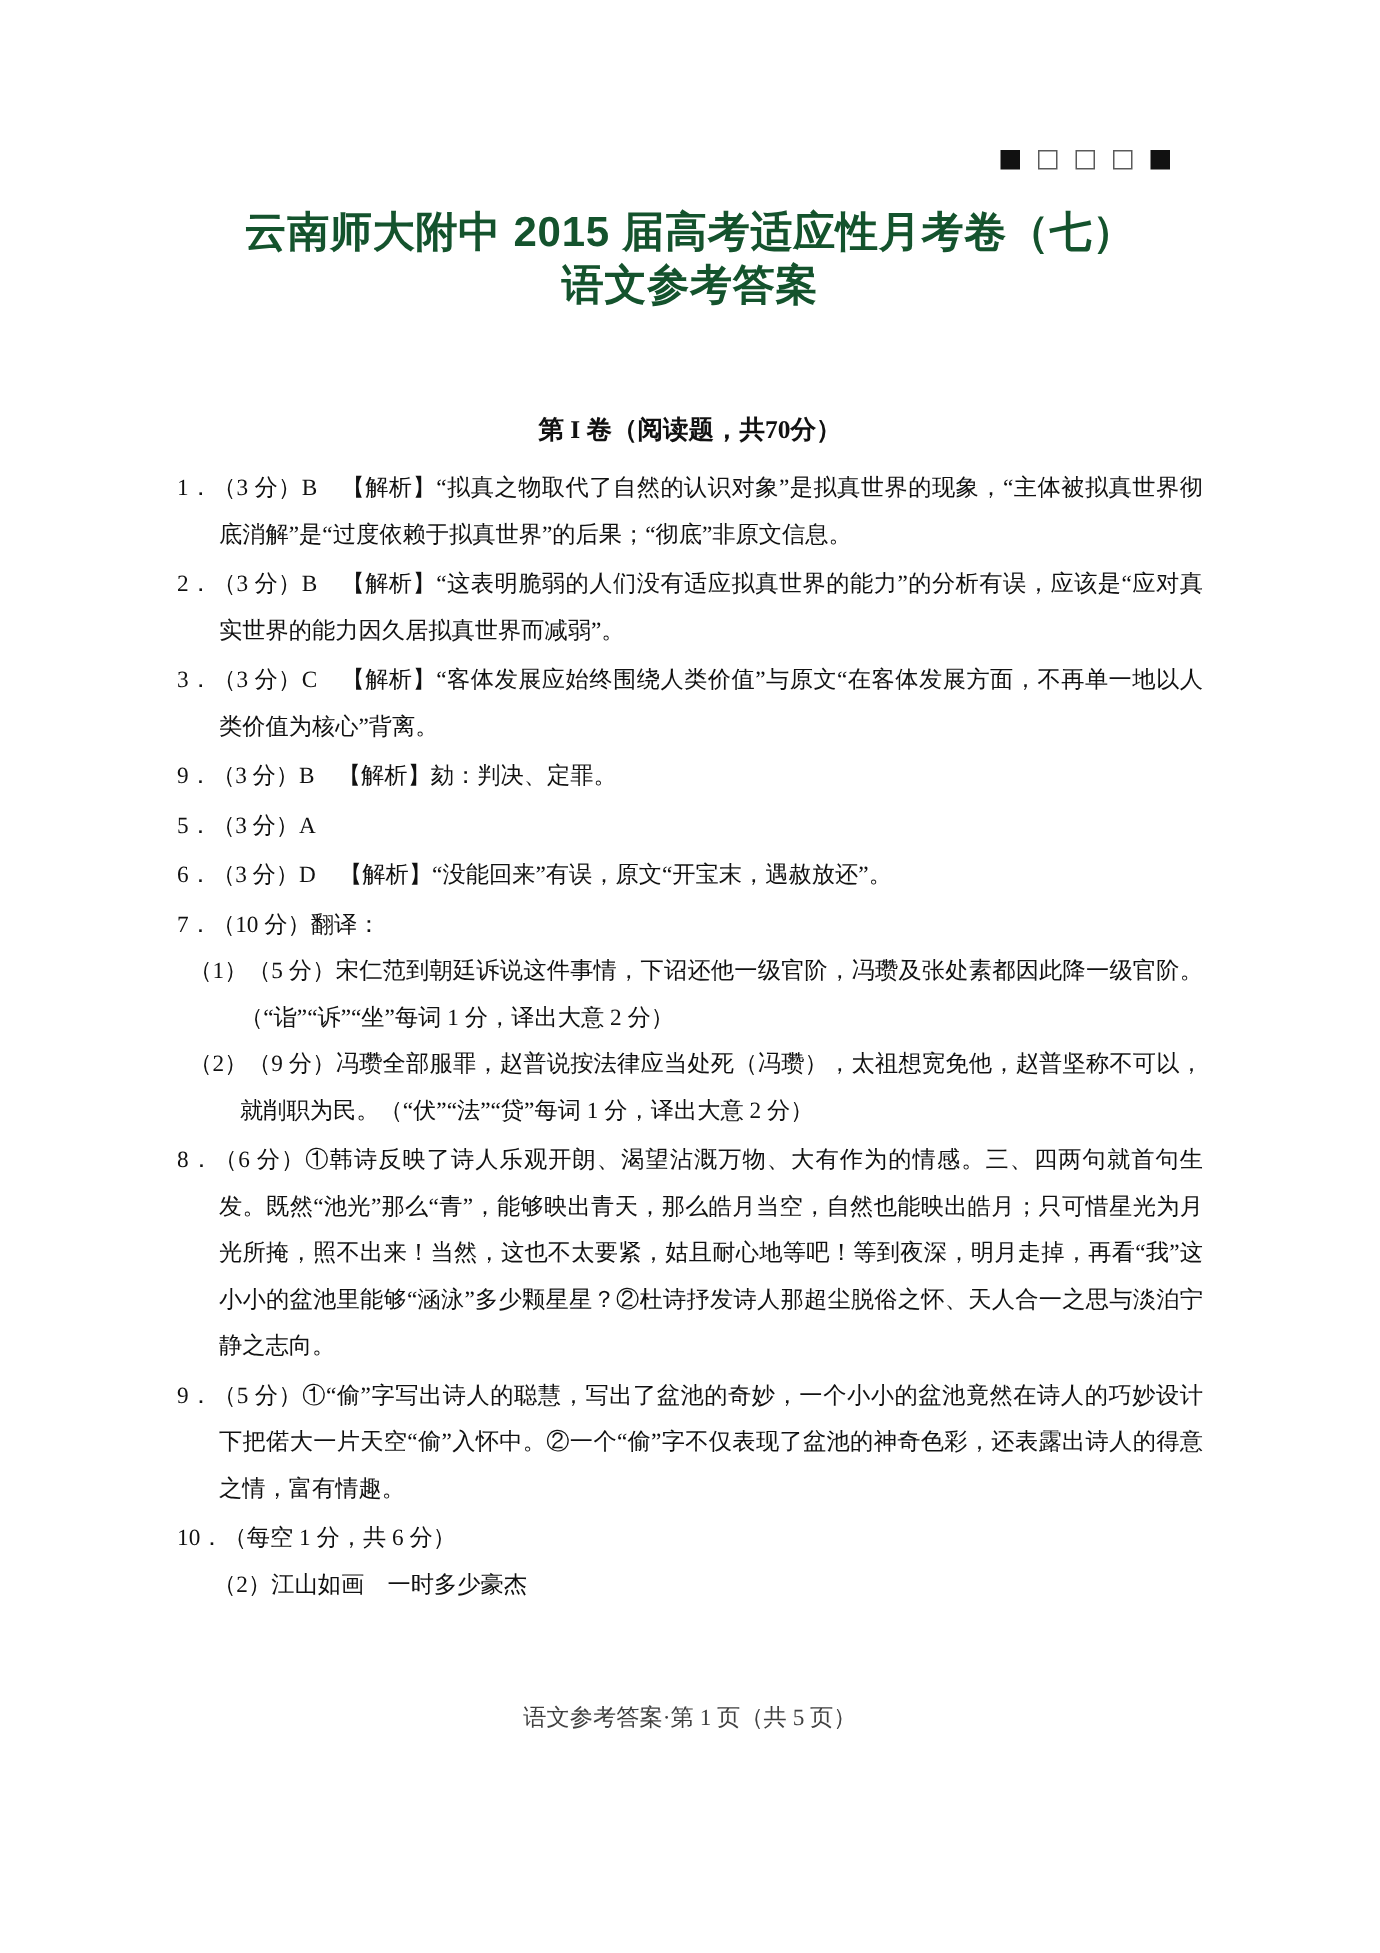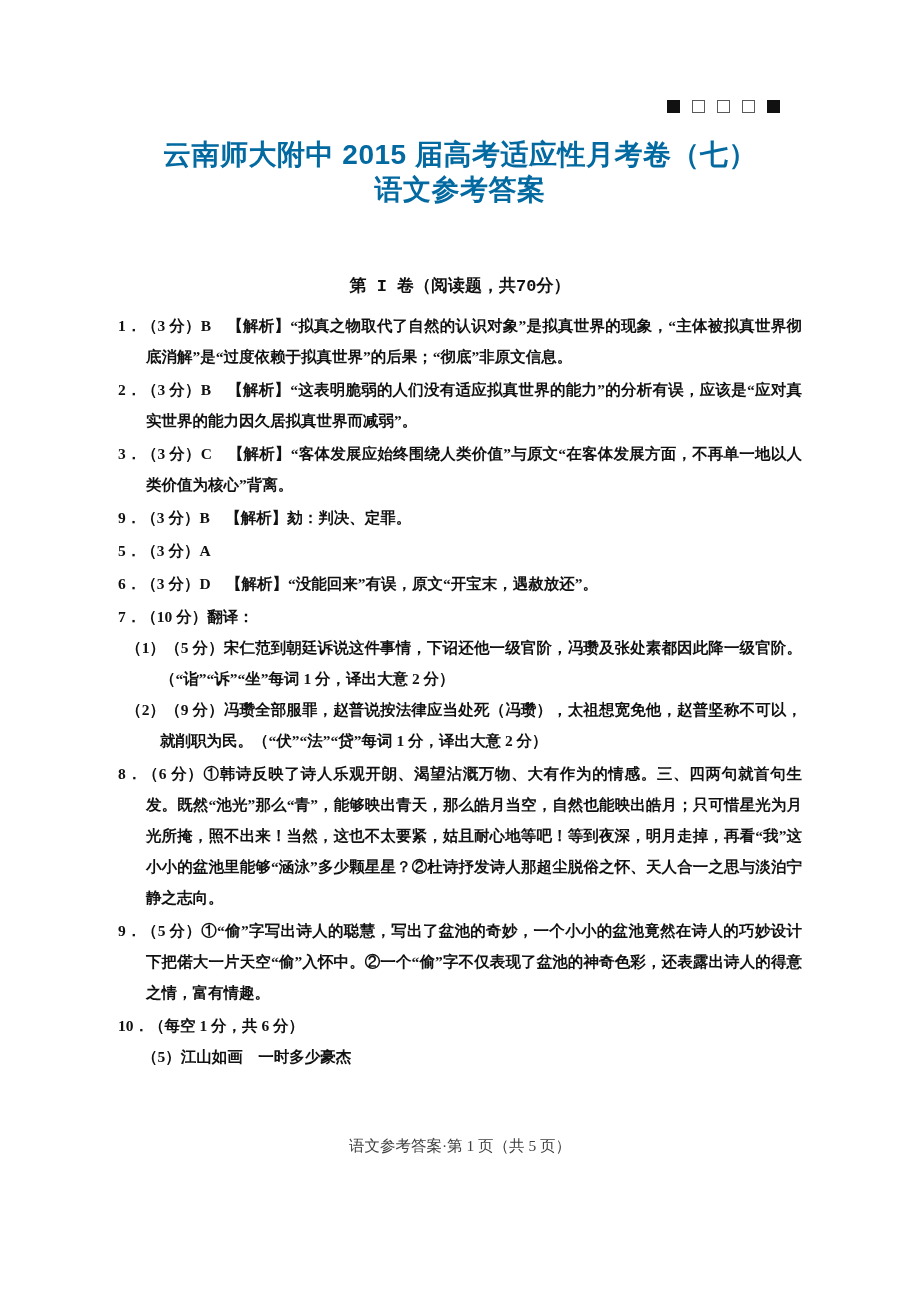--- a/index.html
+++ b/index.html
@@ -46,21 +46,21 @@
     background: #ffffff;
     border: 1.3px solid #5a5a5a;
   }
 
   
   .title-main,
   .title-sub {
     text-align: center;
     font-family: "Liberation Sans", "DejaVu Sans", sans-serif;
     font-weight: bold;
-    color: #0369a1;
+    color: #14532d;
     letter-spacing: 0.5px;
   }
   .title-main {
     position: absolute;
     left: 0; right: 0;
     top: 135px;
     font-size: 28px;
     line-height: 40px;
   }
   .title-sub {
@@ -78,37 +78,36 @@
     top: 272px;
     width: 684px;
   }
 
   .section-head {
     text-align: center;
     font-size: 17px;
     font-weight: bold;
     line-height: 30px;
     margin-bottom: 8px;
-    font-family: Liberation Mono, monospace;
+    font-family: Liberation Serif, serif;
   }
 
   .qitem {
     margin-bottom: 2px;
   }
 
   
   .para {
     font-size: 15.5px;
     line-height: 31px;
     text-align: justify;
     text-justify: inter-ideograph;
     padding-left: 28px;
     text-indent: -28px;
     margin: 0;
-    font-weight: bold;
   }
   .para.sub-hang {
     margin-left: 8px;
     padding-left: 34px;
     text-indent: -34px;
   }
   .para.plain {
     padding-left: 0;
     text-indent: 0;
     margin-left: 24px;
@@ -179,20 +178,20 @@
     <div class="qitem">
       <p class="para">8．（6 分）①韩诗反映了诗人乐观开朗、渴望沾溉万物、大有作为的情感。三、四两句就首句生发。既然“池光”那么“青”，能够映出青天，那么皓月当空，自然也能映出皓月；只可惜星光为月光所掩，照不出来！当然，这也不太要紧，姑且耐心地等吧！等到夜深，明月走掉，再看“我”这小小的盆池里能够“涵泳”多少颗星星？②杜诗抒发诗人那超尘脱俗之怀、天人合一之思与淡泊宁静之志向。</p>
     </div>
 
     <div class="qitem">
       <p class="para">9．（5 分）①“偷”字写出诗人的聪慧，写出了盆池的奇妙，一个小小的盆池竟然在诗人的巧妙设计下把偌大一片天空“偷”入怀中。②一个“偷”字不仅表现了盆池的神奇色彩，还表露出诗人的得意之情，富有情趣。</p>
     </div>
 
     <div class="qitem">
       <p class="para">10．（每空 1 分，共 6 分）</p>
-      <p class="para plain">（5）江山如画　一时多少豪杰</p>
+      <p class="para plain">（2）江山如画　一时多少豪杰</p>
     </div>
 
   </div>
 
   <div class="footer">语文参考答案·第 1 页（共 5 页）</div>
 
 </div>
 
 </body></html>

